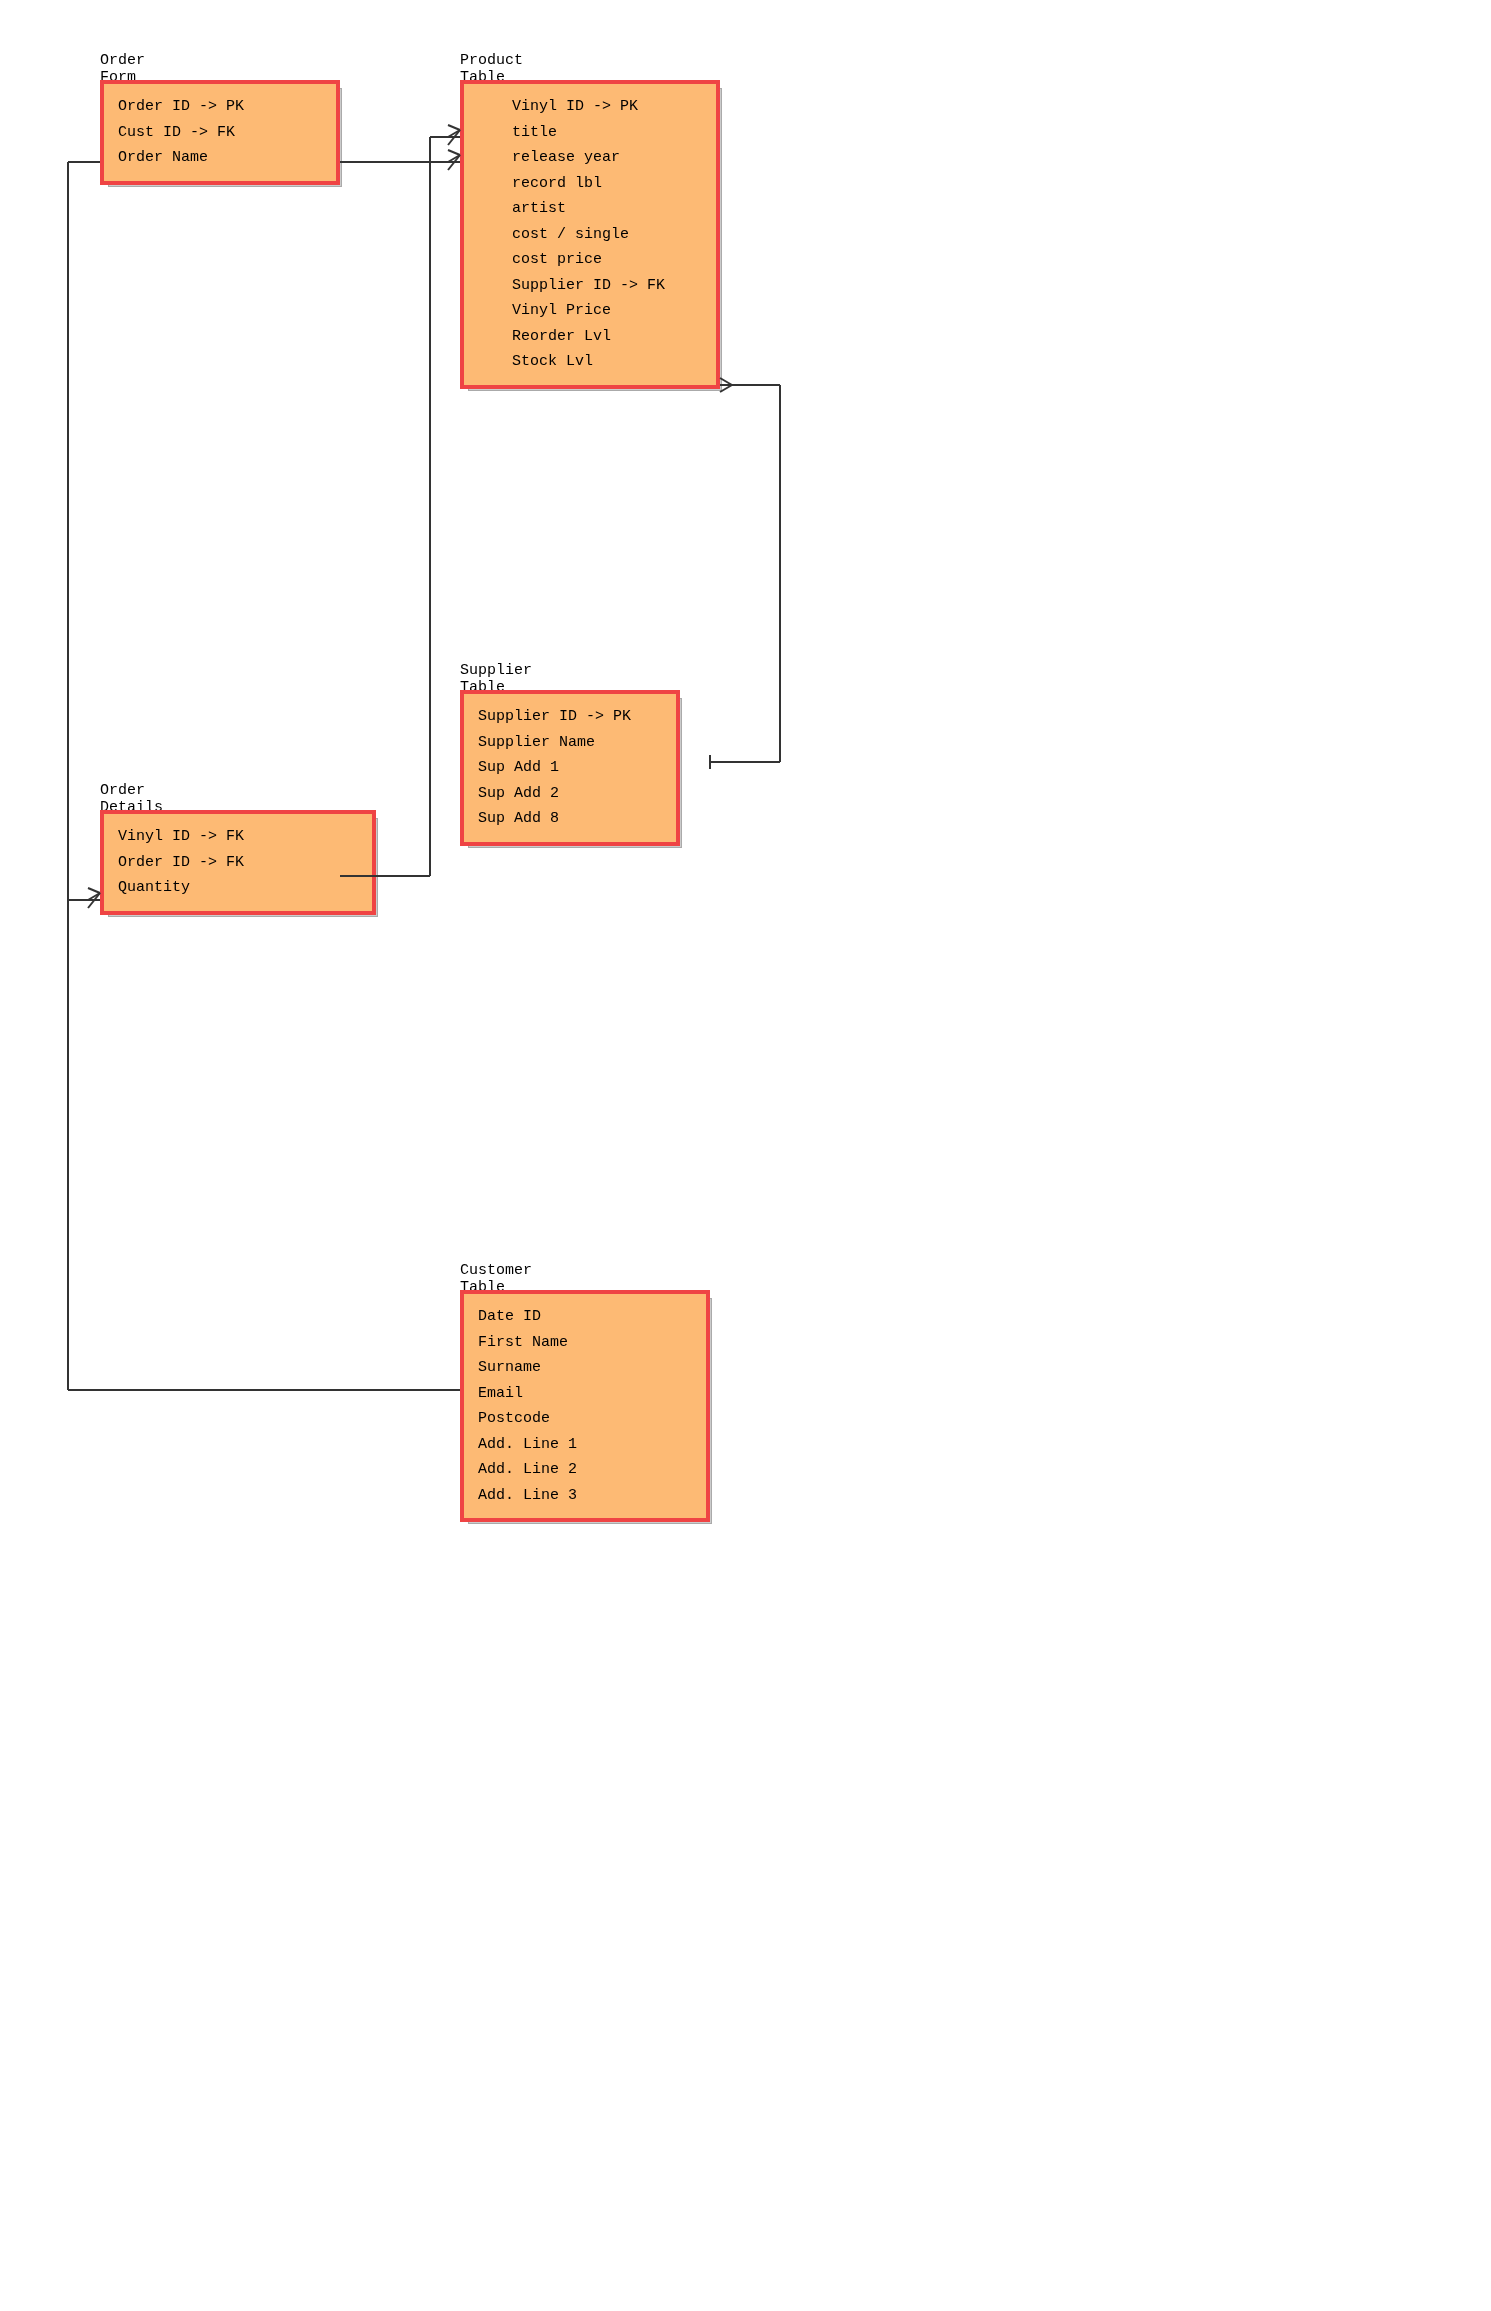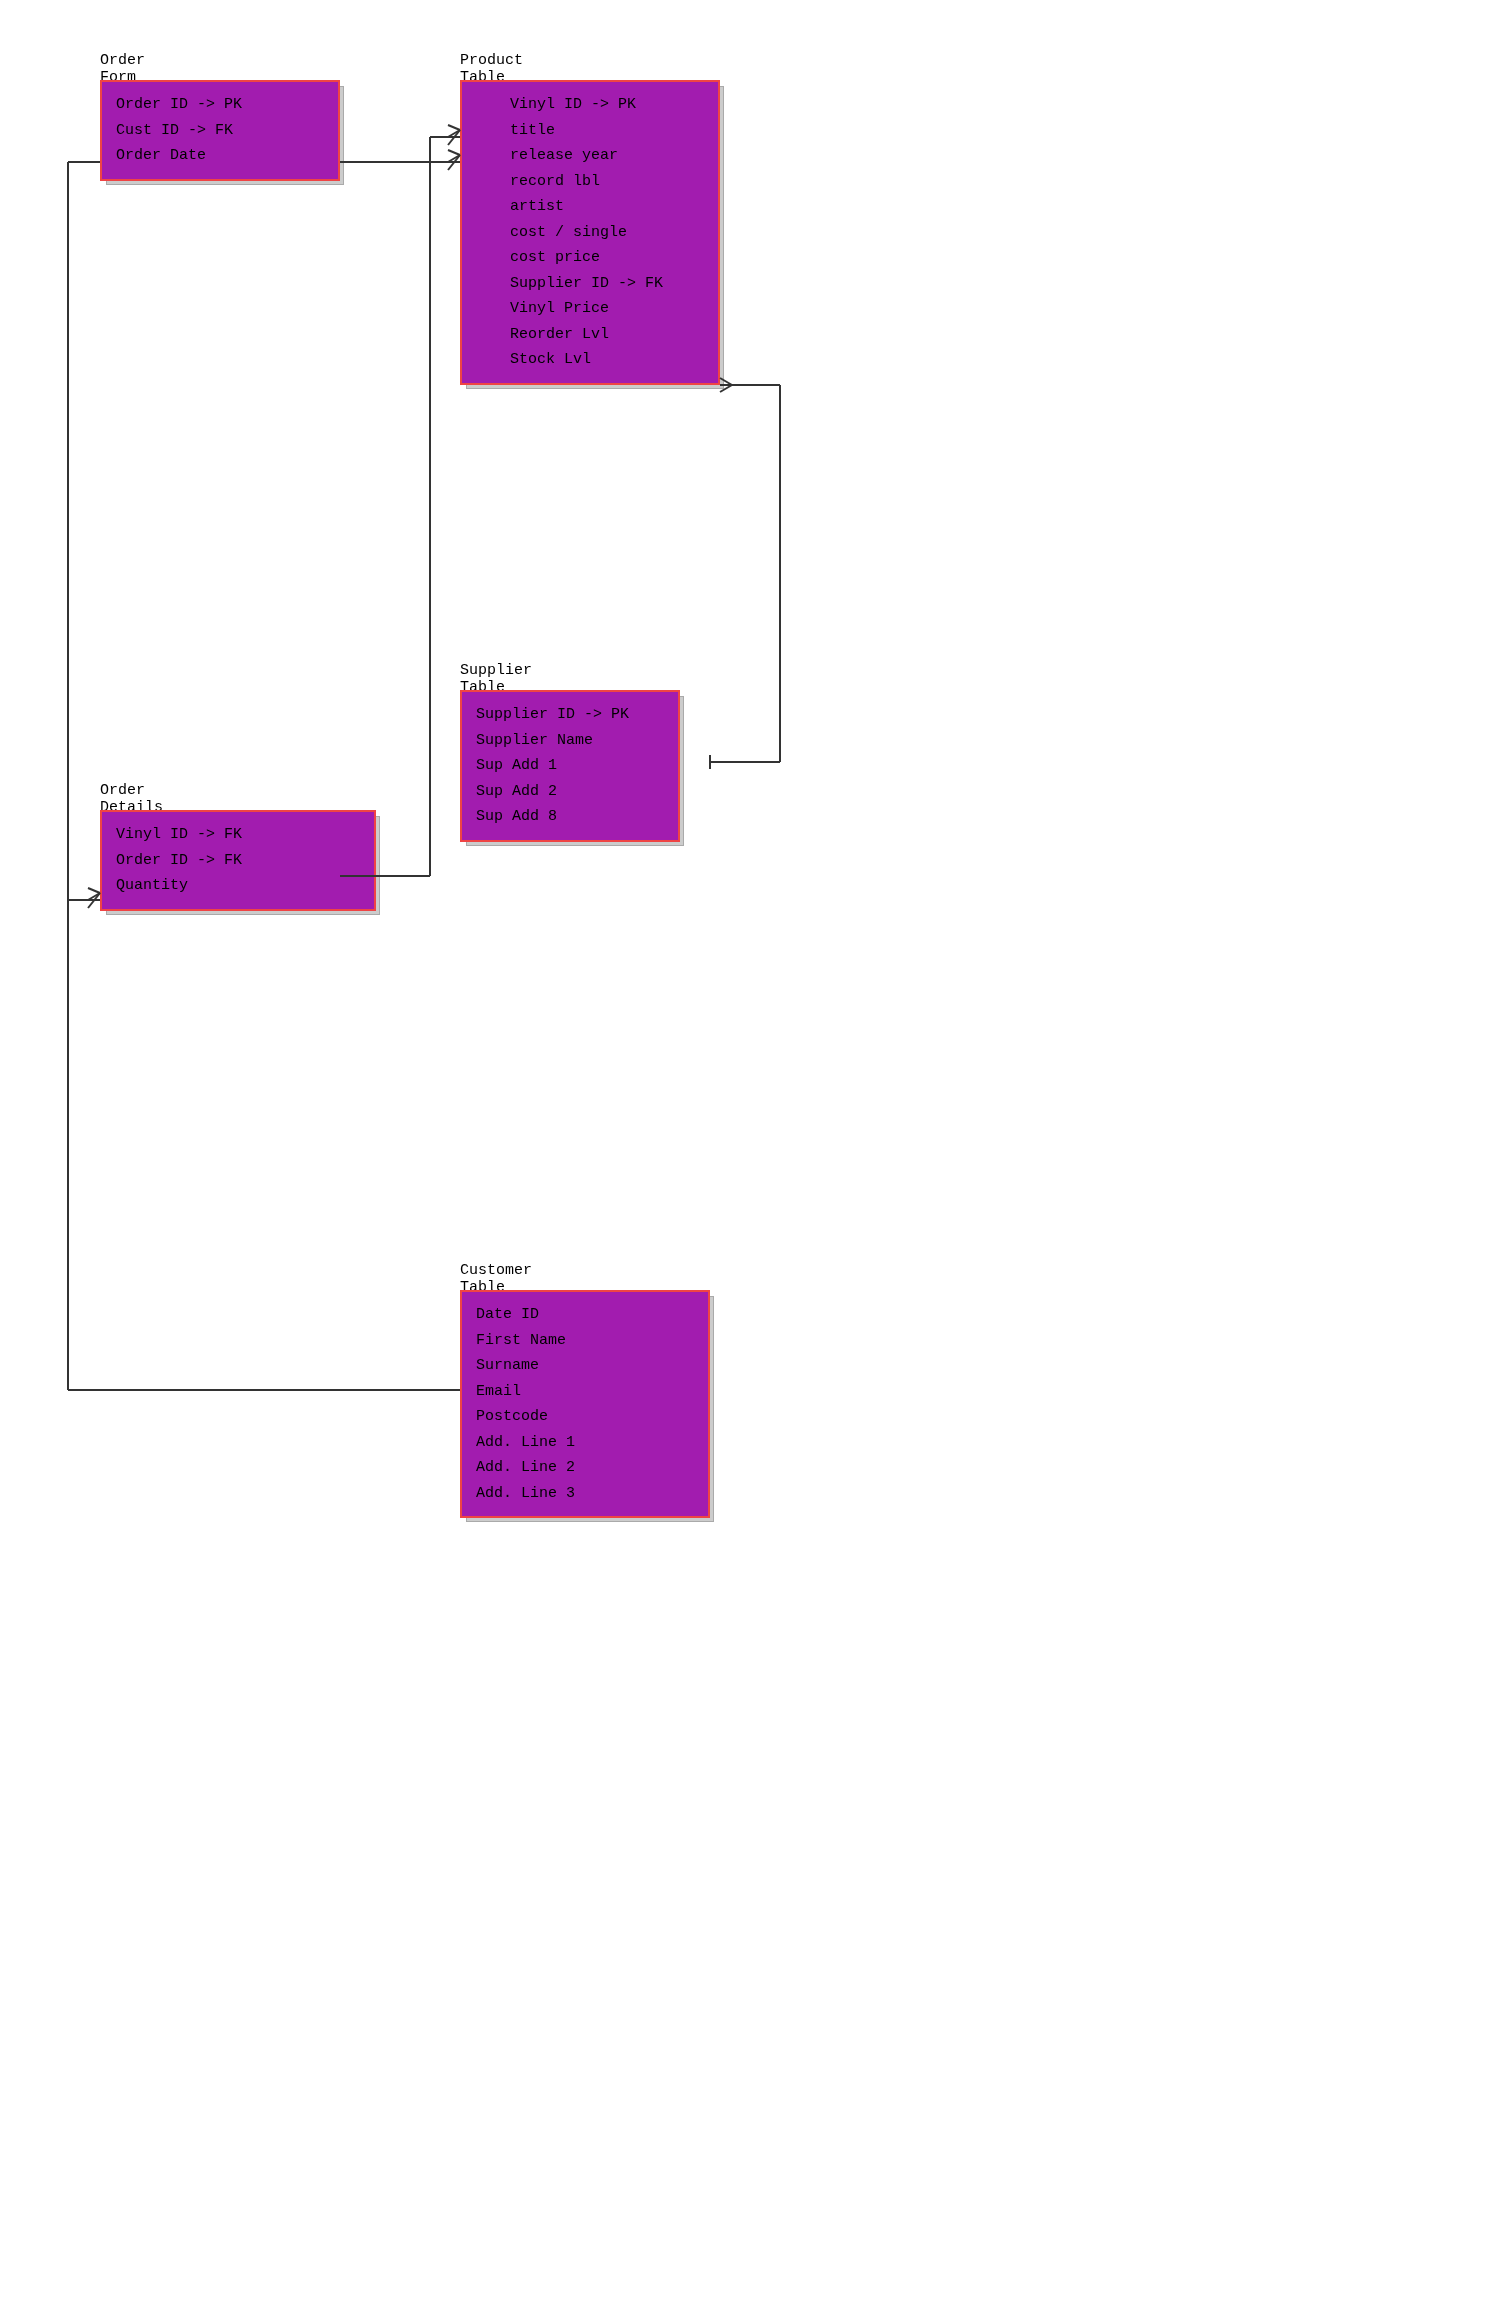--- a/index.html
+++ b/index.html
@@ -13,22 +13,22 @@
       overflow: hidden;
     }
     .diagram-container {
       position: absolute;
       top: 0; left: 0;
       width: 1491px;
       height: 2311px;
     }
     .table-box {
       position: absolute;
-      background: #a21caf;
-      border: 2px solid #ef4444;
+      background: #fdba74;
+      border: 4px solid #ef4444;
       padding: 10px 14px;
       min-width: 220px;
     }
     .table-box::after {
       content: '';
       position: absolute;
       bottom: -6px;
       right: -6px;
       width: 100%;
       height: 100%;
@@ -111,21 +111,21 @@
     <line x1="68" y1="900" x2="68" y2="1390"></line>
     <line x1="68" y1="1390" x2="460" y2="1390"></line>
 
   </svg>
 
   <div class="table-wrapper" style="left:100px; top:80px;">
     <div class="table-title">Order Form</div>
     <div class="table-box" style="width:240px;">
       <div class="table-field">Order ID -&gt; PK</div>
       <div class="table-field">Cust ID -&gt; FK</div>
-      <div class="table-field">Order Date</div>
+      <div class="table-field">Order Name</div>
     </div>
   </div>
 
   <div class="table-wrapper" style="left:460px; top:80px;">
     <div class="table-title">Product Table</div>
     <div class="table-box" style="width:260px;padding-left:48px;">
       <div class="table-field">Vinyl ID -&gt; PK</div>
       <div class="table-field">title</div>
       <div class="table-field">release year</div>
       <div class="table-field">record lbl</div>

